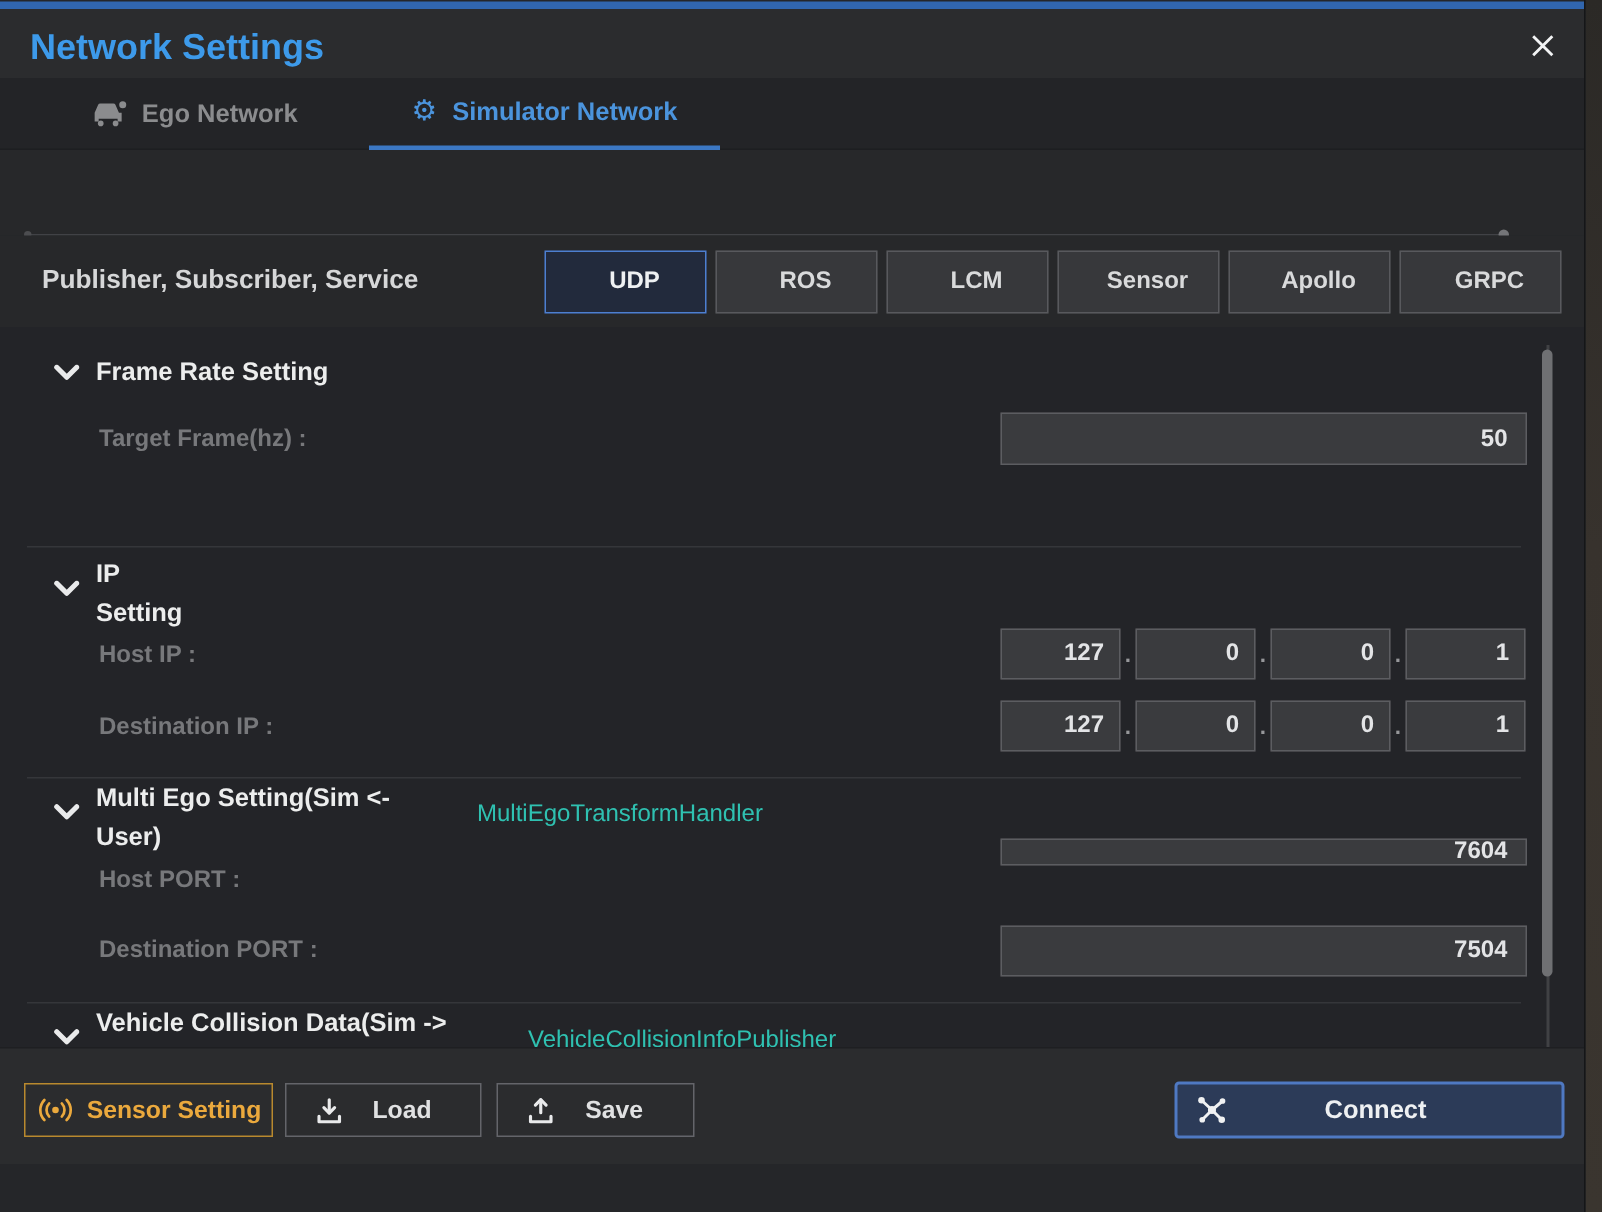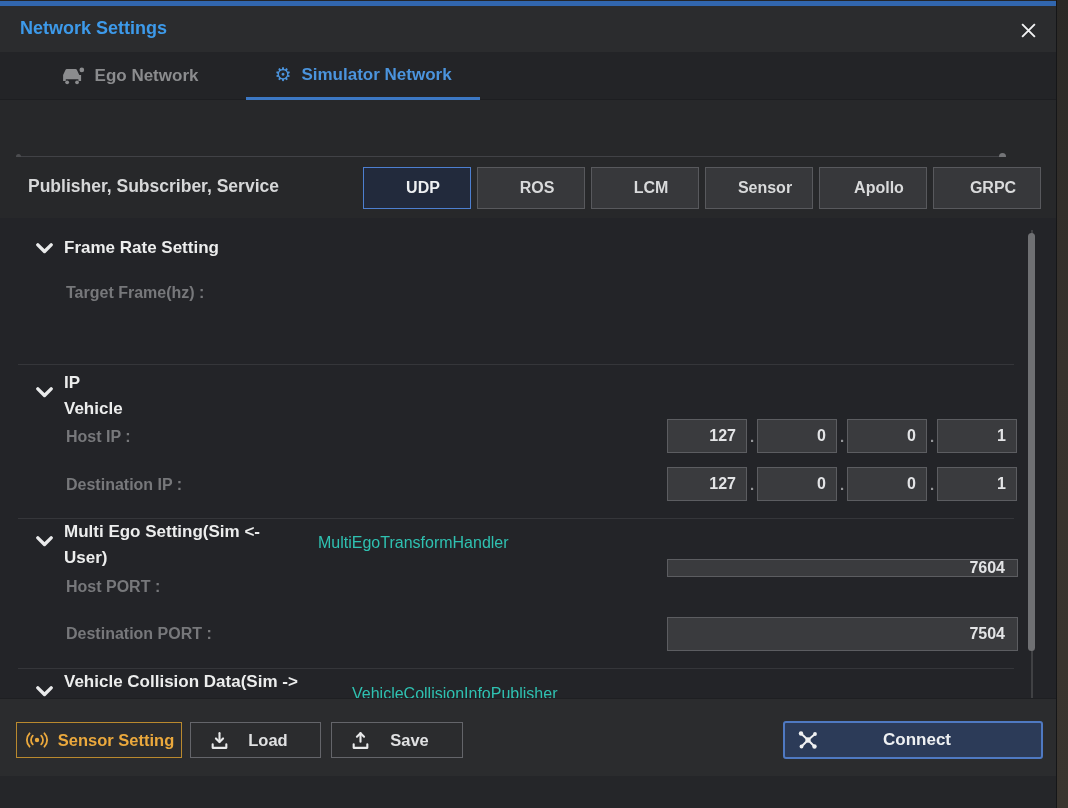--- a/index.html
+++ b/index.html
@@ -6,21 +6,21 @@
   html,body { width:1068px; height:808px; background:#1b1b1d; }
   body { font-family:"Liberation Sans","DejaVu Sans",sans-serif; }
   .stage { position:relative; width:1068px; height:808px; overflow:hidden;
            background:linear-gradient(180deg,#2b2926 0%,#37322d 45%,#3a352f 100%); }
   .dialog { position:absolute; left:0; top:0; width:1057px; height:808px;
             background:#252629; border-right:1px solid #151618; }
   .topline { position:absolute; left:0; top:1px; width:100%; height:5px; background:#3166ae; }
 
   
   .titlebar { position:absolute; left:0; top:6px; width:100%; height:46px; background:#2b2c2e; }
-  .app-title { position:absolute; left:20px; top:12px; font-size:18px; font-weight:700; color:#3d9aea;text-align:center; }
+  .app-title { position:absolute; left:20px; top:12px; font-size:24px; font-weight:700; color:#3d9aea;text-align:center; }
   .close-btn { position:absolute; right:10px; top:6px; width:36px; height:36px; background:none; border:none;
                cursor:pointer; display:flex; align-items:center; justify-content:center; }
 
   
   .tabbar { position:absolute; left:0; top:52px; width:100%; height:48px; background:#232427;
             border-bottom:1px solid #1d1e21; }
   .tab { position:absolute; top:0; height:48px; display:flex; align-items:center; justify-content:center;
          gap:10px; cursor:pointer; }
   .tab-ego { left:13px; width:233px; color:#8b8c8e; }
   .tab-sim { left:246px; width:234px; color:#4b94dd; border-bottom:3px solid #3c78c4; }
@@ -149,31 +149,32 @@
 
       <span class="sec-chevron" style="left:36px; top:25px;">
         <span>
           <svg width="17" height="11" viewBox="0 0 14 9">
               <path d="M1.5 1.5 L7 7 L12.5 1.5" fill="none" stroke="#e9eaeb" stroke-width="2.8" stroke-linecap="round" stroke-linejoin="round"></path>
             </svg>
         </span>
       </span>
       <span class="sec-title" style="left:64px; top:17px;">Frame Rate Setting</span>
       <span class="dim-label" style="left:66px; top:63px;">Target Frame(hz) :</span>
+      <input class="field wide" style="top: 57px;" value="50">
 
       <div class="sec-div" style="top:146px;"></div>
 
       <span class="sec-chevron" style="left:36px; top:169px;">
         <span>
           <svg width="17" height="11" viewBox="0 0 14 9">
               <path d="M1.5 1.5 L7 7 L12.5 1.5" fill="none" stroke="#e9eaeb" stroke-width="2.8" stroke-linecap="round" stroke-linejoin="round"></path>
             </svg>
         </span>
       </span>
-      <span class="sec-title" style="left:64px; top:152px;"><span>IP</span><br><span>Vehicle</span></span>
+      <span class="sec-title" style="left:64px; top:152px;"><span>IP</span><br><span>Setting</span></span>
       <span class="dim-label" style="left:66px; top:207px;">Host IP :</span>
       <div class="ip-row" style="top:201px;">
         <input class="ip-box" value="127" style="">
         <span class="ip-dot">.</span>
         <input class="ip-box" value="0" style="">
         <span class="ip-dot">.</span>
         <input class="ip-box" value="0" style="">
         <span class="ip-dot">.</span>
         <input class="ip-box" value="1" style="">
       </div>

